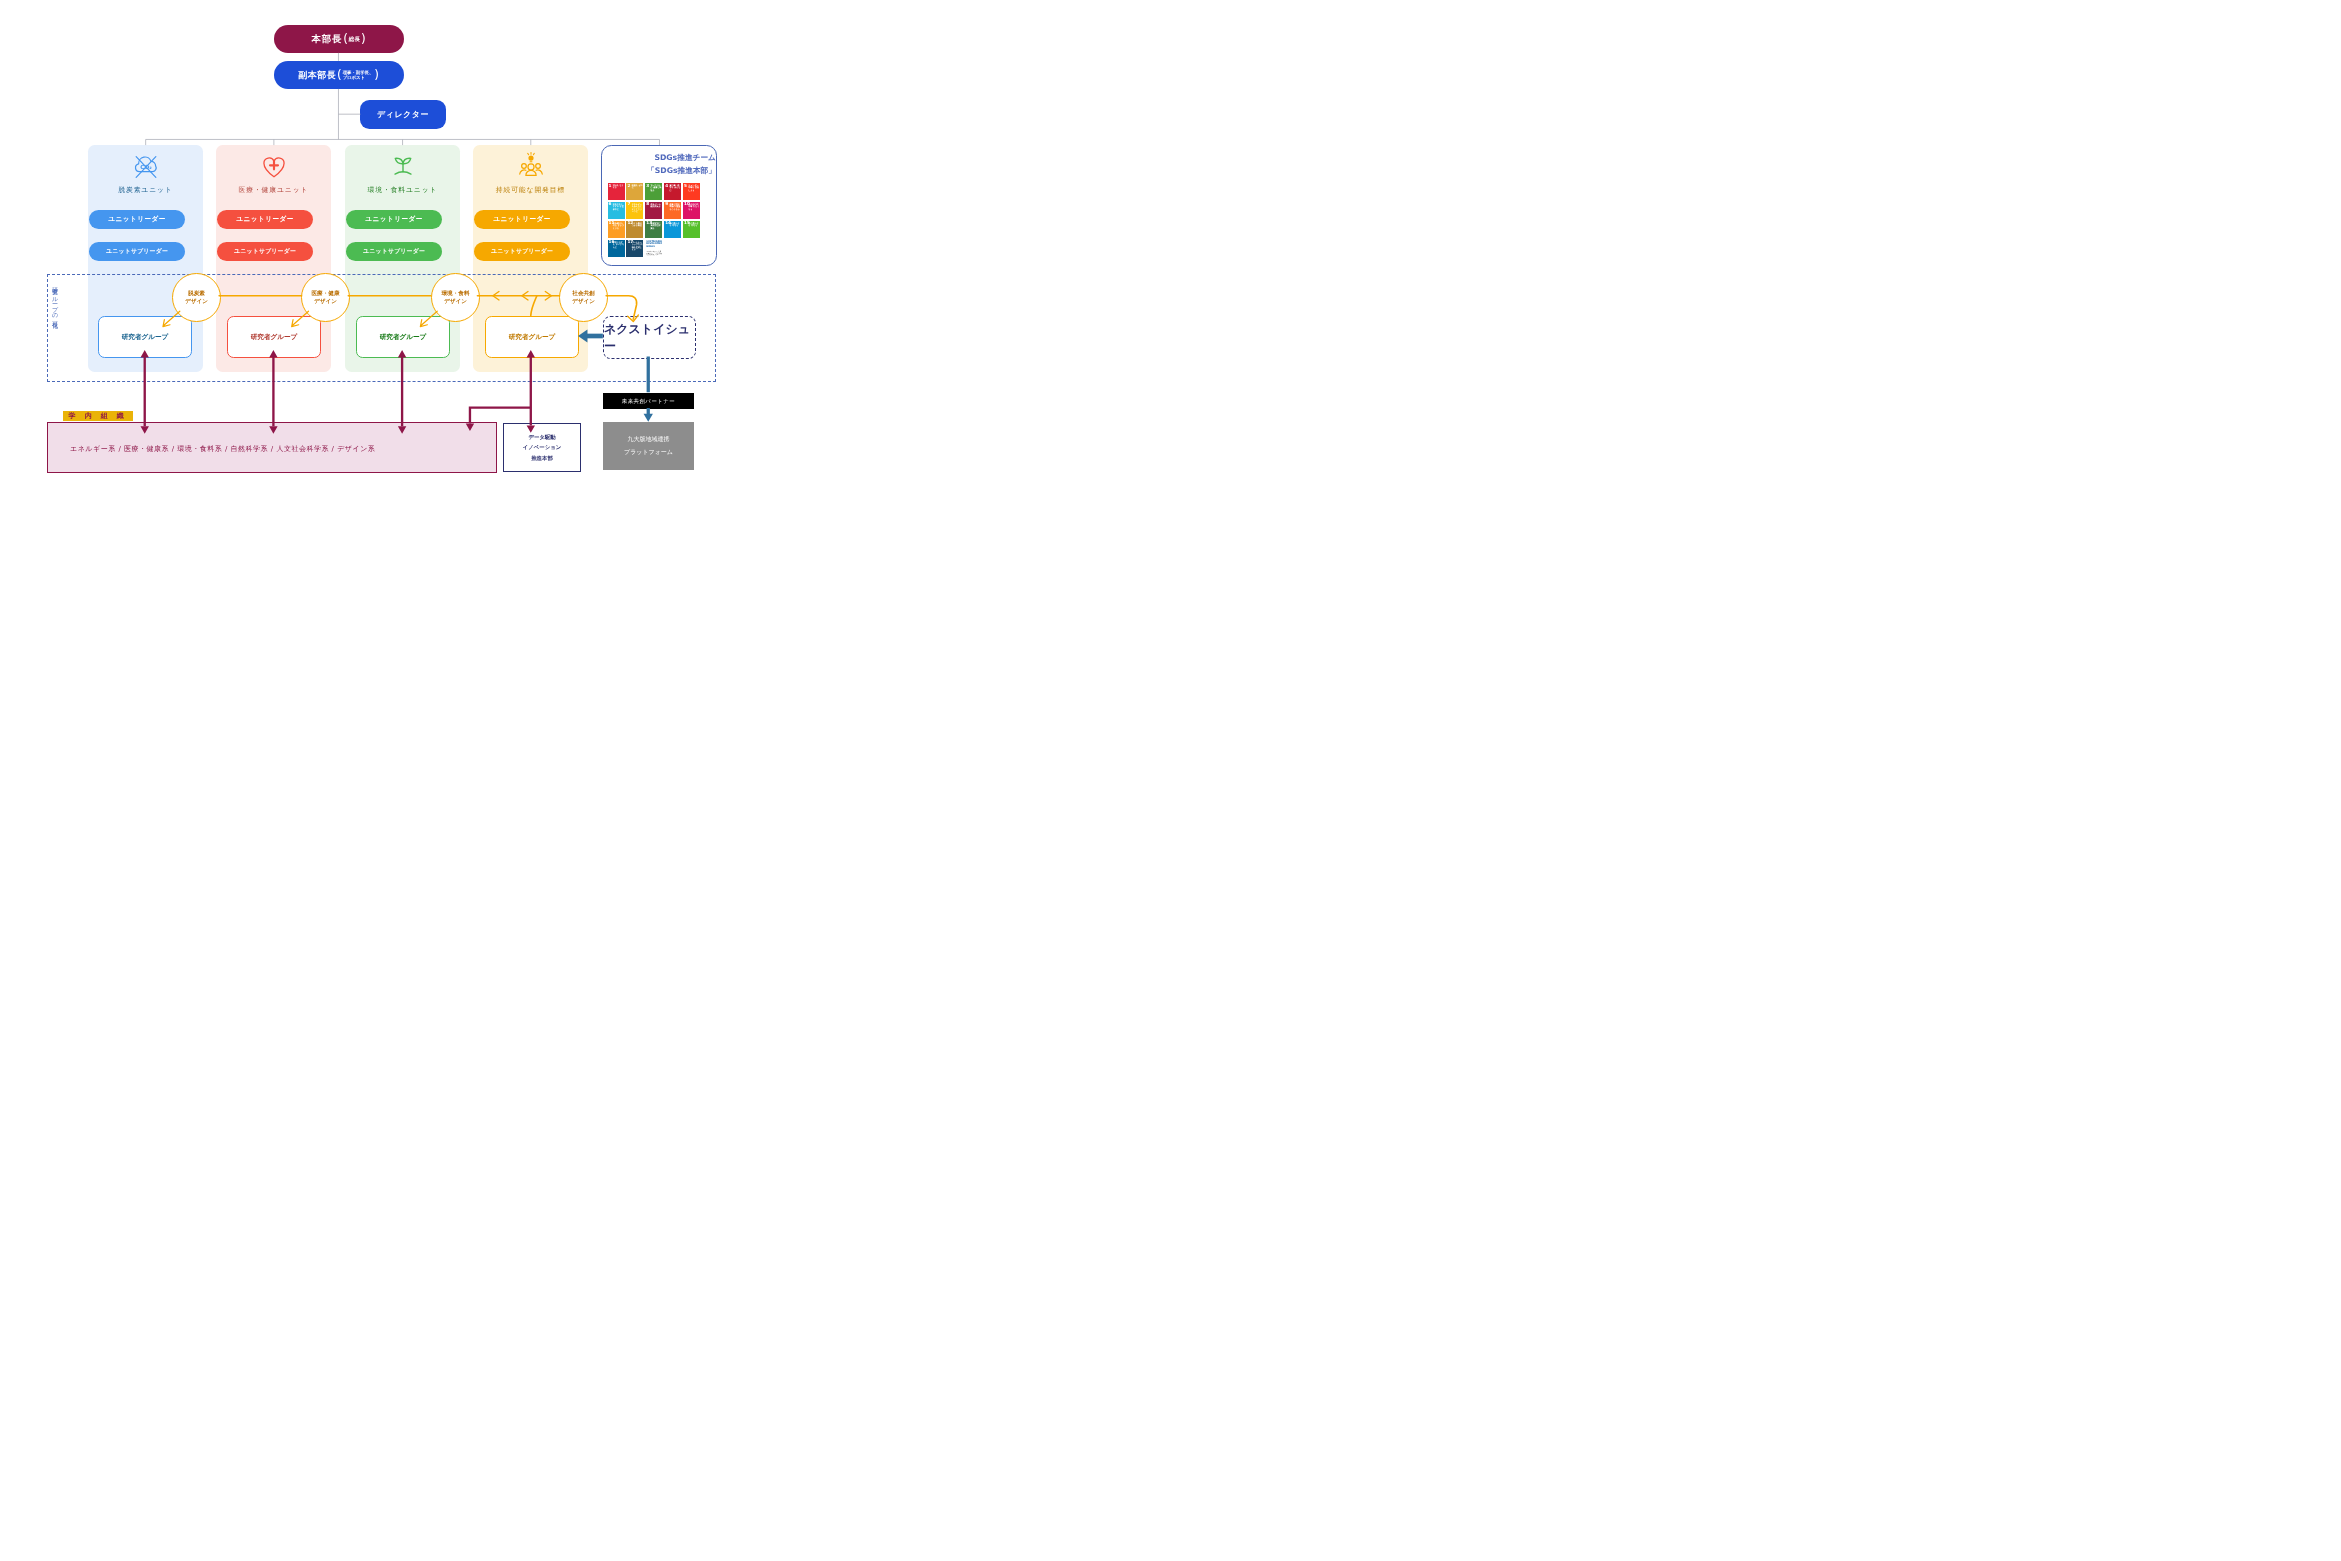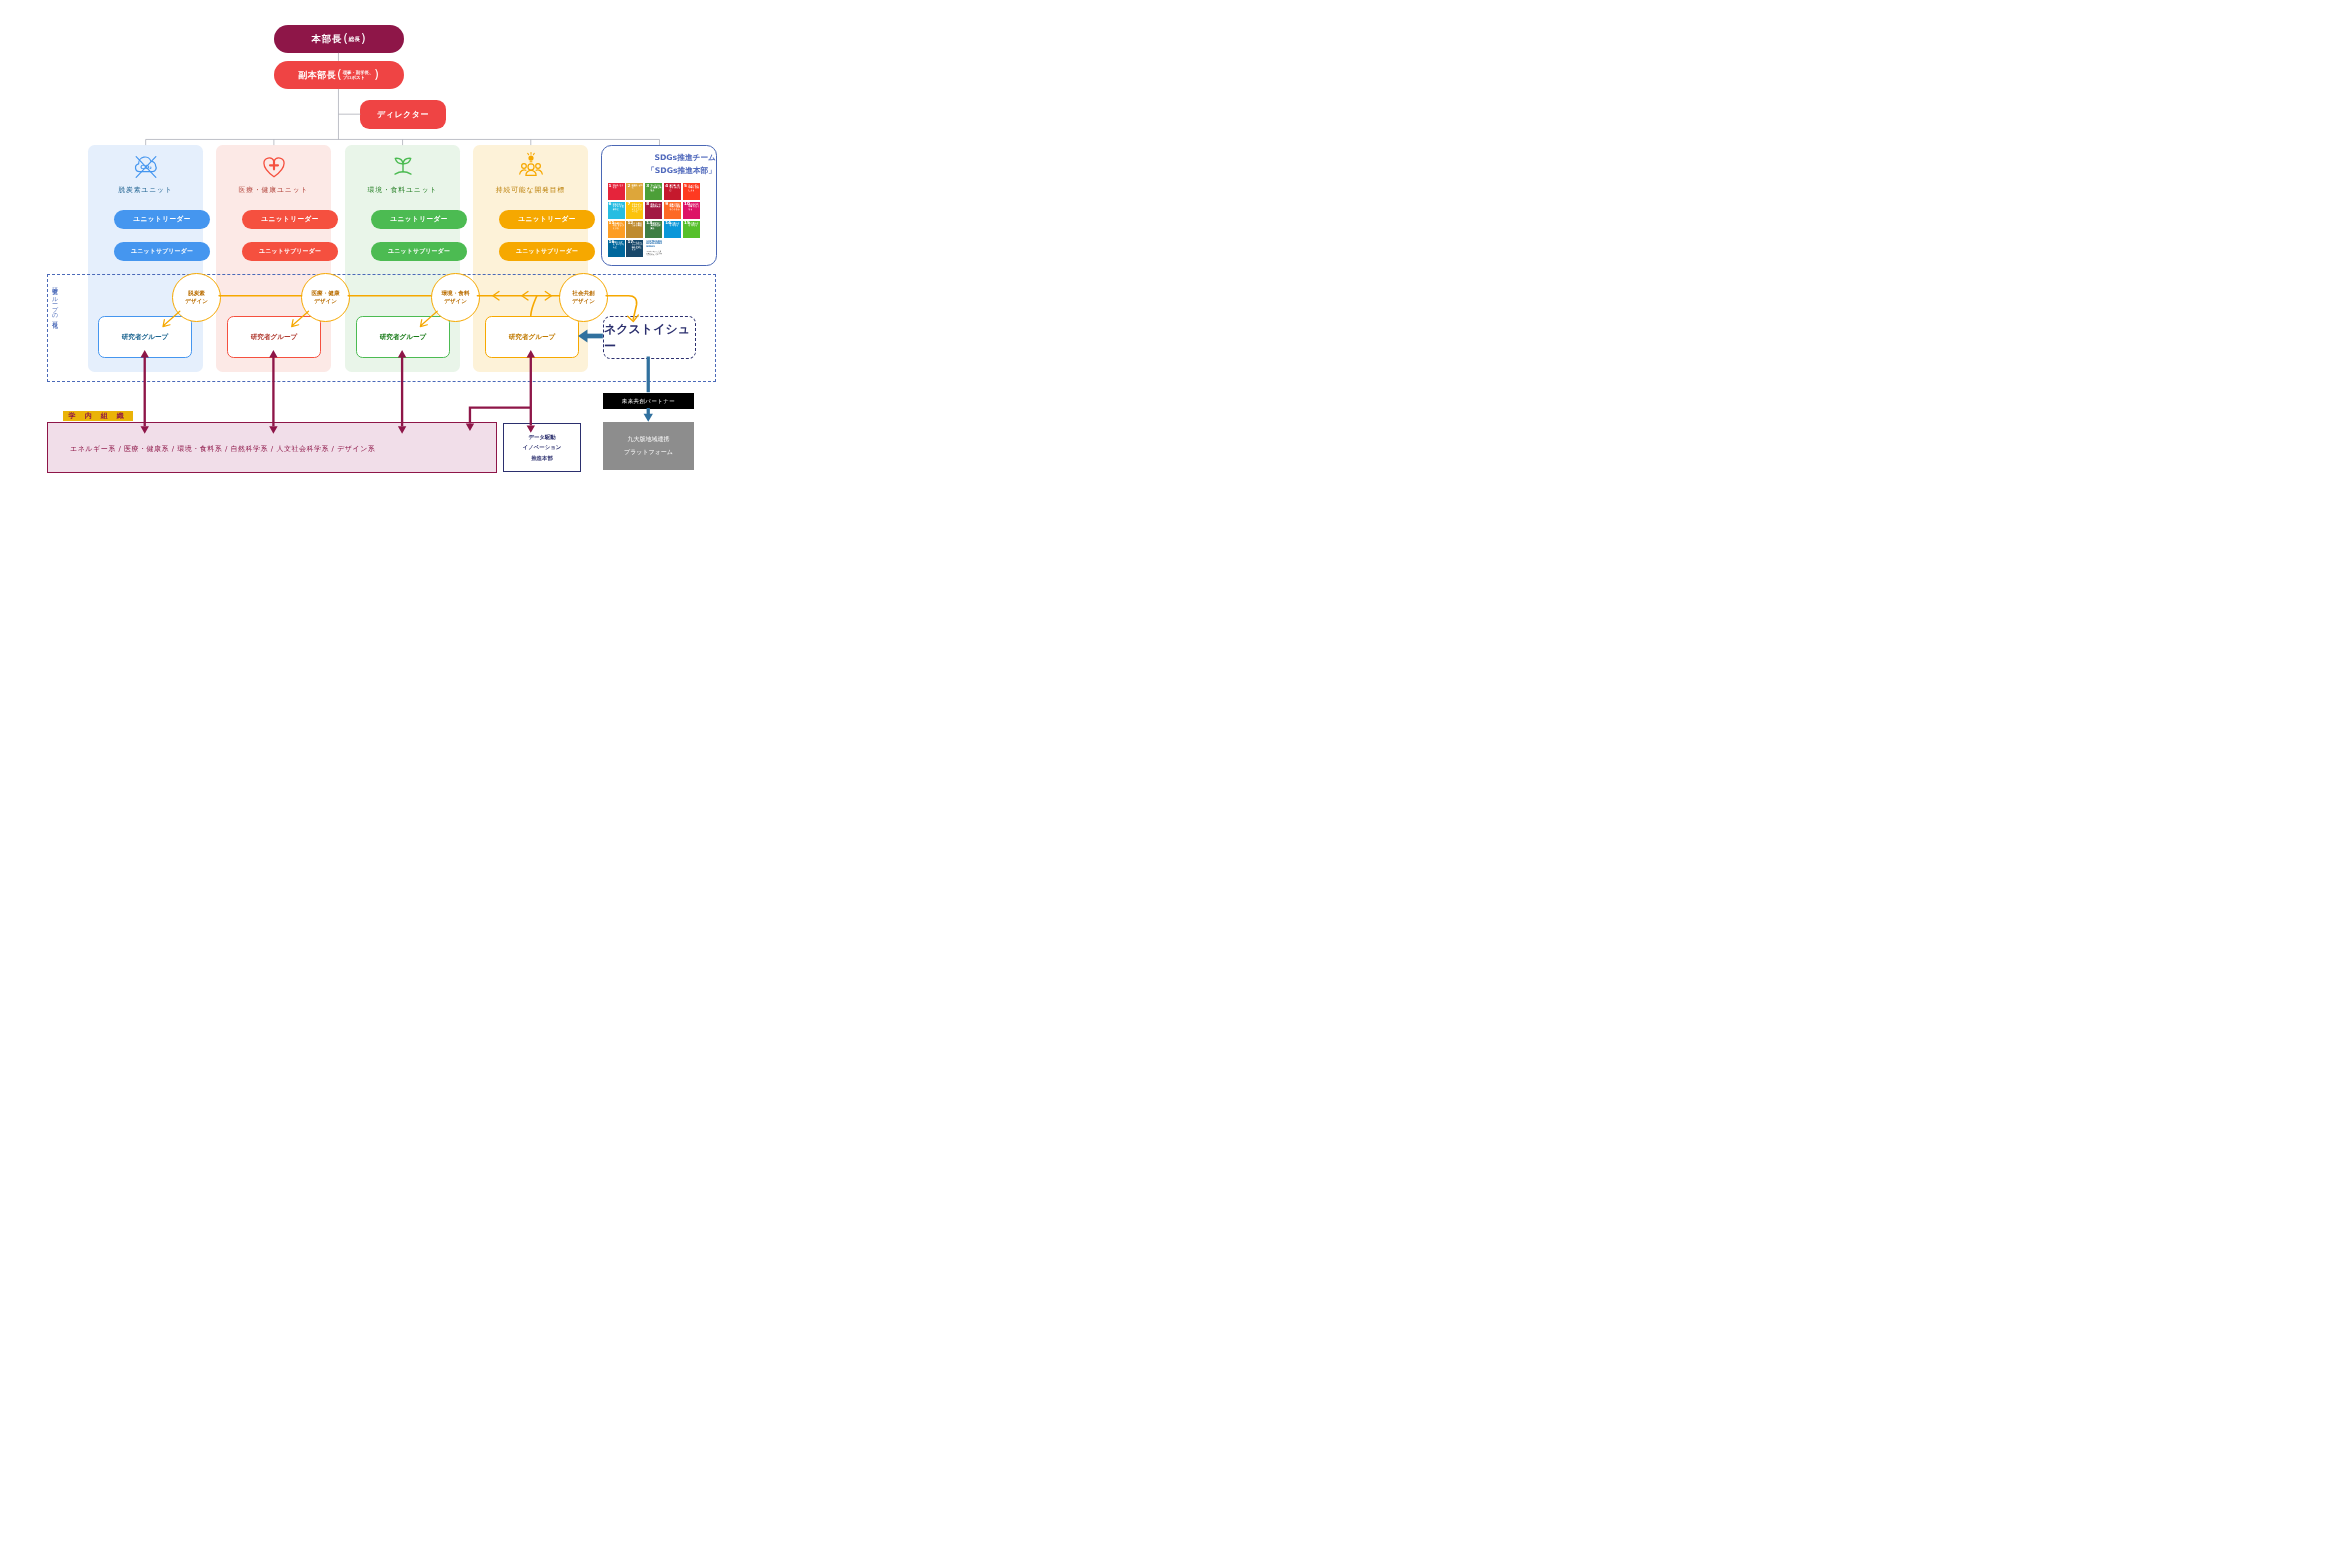--- a/index.html
+++ b/index.html
@@ -2,30 +2,30 @@
 <html lang="ja" style="font-size:7.5px"><head>
 <meta charset="utf-8">
 <style>
   html,body{margin:0;padding:0;background:#fff;}
   body{font-family:"DejaVu Sans","Liberation Sans",sans-serif;}
   #stage{position:relative;width:724px;height:482px;background:#fff;overflow:hidden;margin-left:16px;}
   .abs{position:absolute;}
   
   .pill{border-radius:14px;color:#fff;display:flex;align-items:center;justify-content:center;font-weight:bold;}
   .pill-dark{background:#8e1648;}
-  .pill-mid{background:#ef4444;}
+  .pill-mid{background:#1d4ed8;}
   .paren-big{font-size:12px;font-weight:400;line-height:1;margin:0 0.9px;}
   .paren-small{font-size:5.6px;line-height:1.1;}
   .paren-2line{font-size:4.4px;line-height:1.25;text-align:left;}
   
   .unit-panel{border-radius:6.6px;background:var(--panel);}
   .unit-head{position:absolute;left:0;right:0;top:6.6px;display:flex;flex-direction:column;align-items:center;}
   .unit-icon{width:30px;height:30px;display:block;}
   .unit-title{margin-top:3.7px;font-size:6.8px;letter-spacing:0.9px;color:var(--title);white-space:nowrap;}
-  .ubtn{position:absolute;left:26px;width:96px;height:19px;border-radius:10.3px;background:var(--accent);
+  .ubtn{position:absolute;left:1px;width:96px;height:19px;border-radius:10.3px;background:var(--accent);
         color:#fff;font-weight:bold;display:flex;align-items:center;justify-content:center;}
   .ubtn.leader{top:65px;font-size:6.6px;letter-spacing:0.5px;}
   .ubtn.sub{top:97px;font-size:5.9px;letter-spacing:0.2px;}
   
   .band{border:0.9px dashed #4a69b8;}
   .band-label{writing-mode:vertical-rl;text-orientation:upright;color:#4a69b8;font-size:6px;
               letter-spacing:0.9px;line-height:1;}
   .dcircle{width:47px;height:47px;border-radius:50%;background:#fff;border:1.6px solid #f6a800;
            display:flex;align-items:center;justify-content:center;text-align:center;
            font-size:5.6px;font-weight:bold;color:#b96d00;line-height:1.35;z-index:5;}

